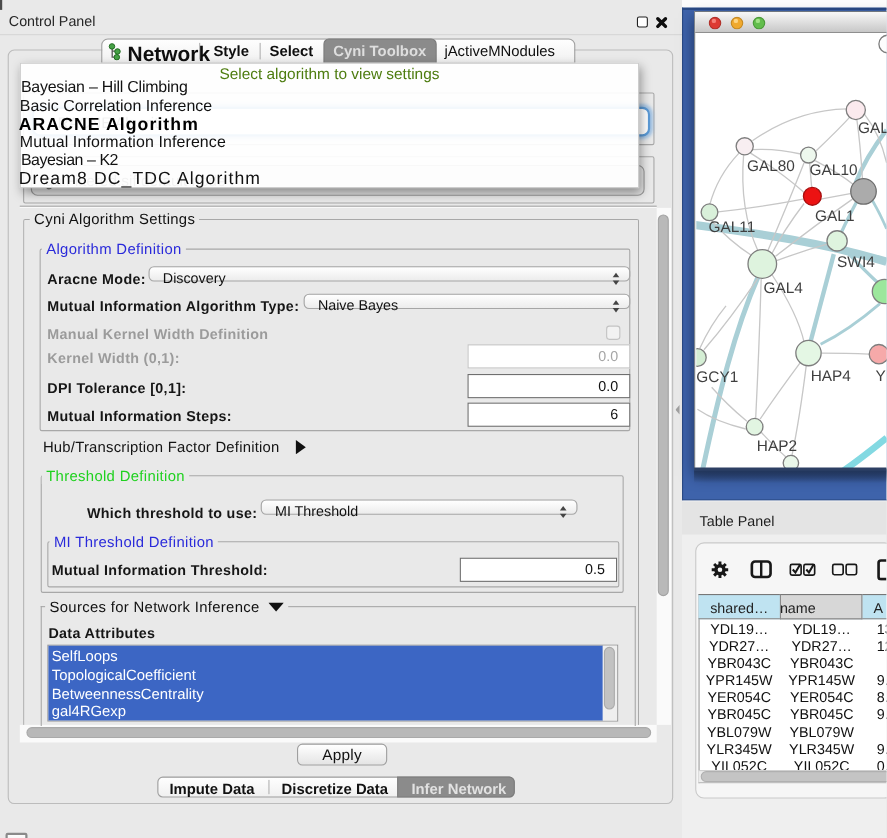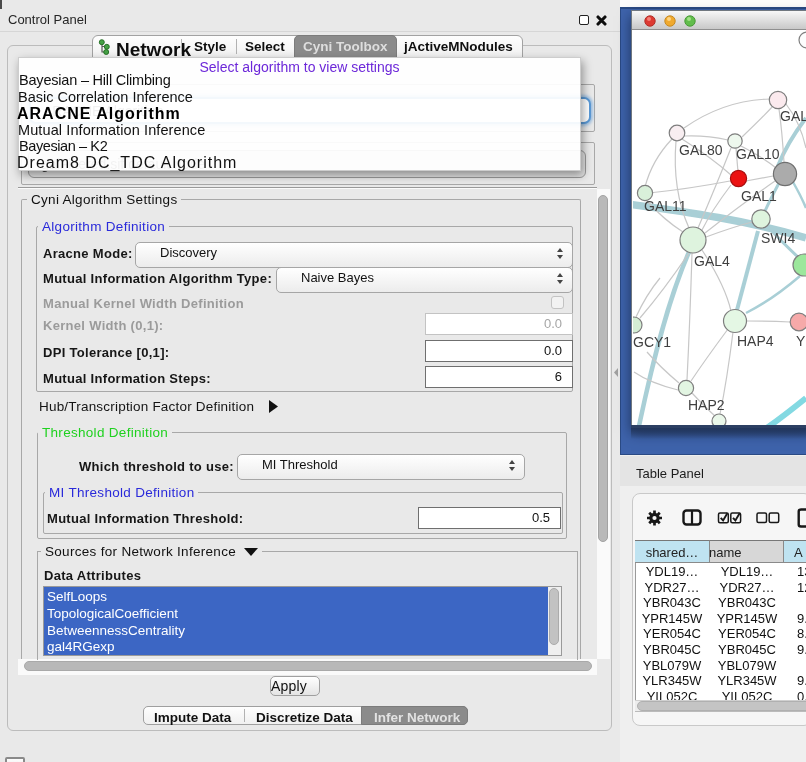--- a/index.html
+++ b/index.html
@@ -1,19 +1,19 @@
 <!DOCTYPE html>
 <html><head><meta charset="utf-8">
 <style>
 *{margin:0;padding:0;box-sizing:border-box}
 html,body{width:806px;height:762px;background:#e9e9e9;font-family:"Liberation Sans",sans-serif;overflow:hidden;position:relative}
 .abs{position:absolute}
 .lbl{position:absolute;font-size:13px;font-weight:bold;color:#161616;white-space:nowrap;letter-spacing:0.3px}
 .dis{color:#9b9b9b}
-.combo{position:absolute;height:26px;border:1px solid #a6a6a6;border-radius:5px;background:linear-gradient(#ffffff,#ececec);font-size:13px;line-height:20px;color:#111;padding-left:24px}
+.combo{position:absolute;height:14px;border:1px solid #a6a6a6;border-radius:5px;background:linear-gradient(#ffffff,#ececec);font-size:13px;line-height:20px;color:#111;padding-left:12px}
 .car{position:absolute;right:7px;top:4px;width:8px;height:13px}
 .car i{position:absolute;left:0;width:0;height:0;border-left:3.5px solid transparent;border-right:3.5px solid transparent}
 .car i.u{top:1px;border-bottom:4.5px solid #444}
 .car i.d{bottom:1px;border-top:4.5px solid #444}
 .field{position:absolute;height:22px;border:1px solid #989898;background:#fff;font-size:13px;line-height:20px;text-align:right;padding-right:10px;color:#111}
 .grp{position:absolute;border:1px solid #a8a8a8;border-radius:2px}
 .gtitle{position:absolute;background:#e9e9e9;padding:0 4px;font-size:13.5px;font-weight:normal;white-space:nowrap;line-height:14px;color:#111;letter-spacing:0.3px}
 .sep{position:absolute;width:1px;background:#b2b2b2}
 </style></head>
 <body>
@@ -41,21 +41,21 @@
       <circle cx="9.8" cy="8.8" r="2.5" fill="#46a146" stroke="#1f6b1f" stroke-width="0.9"></circle>
       <circle cx="9.2" cy="14" r="2.5" fill="#46a146" stroke="#1f6b1f" stroke-width="0.9"></circle>
     </svg>
   <div class="abs" style="left:116px;top:38.5px;font-size:19px;font-weight:bold;color:#0e0e0e">Network</div>
   <div class="sep" style="left:181px;top:39px;height:15px"></div>
   <div class="abs" style="left:194px;top:38.5px;font-size:13.5px;font-weight:bold;color:#0e0e0e">Style</div>
   <div class="sep" style="left:236px;top:39px;height:15px"></div>
   <div class="abs" style="left:245px;top:38.5px;font-size:13.5px;font-weight:bold;color:#0e0e0e">Select</div>
   <div class="abs" style="left:294px;top:35px;width:103px;height:23px;background:#8b8b8b;border:1px solid #7c7c7c;border-radius:5px 5px 0 0"></div>
   <div class="abs" style="left:303px;top:38.5px;font-size:13.5px;font-weight:bold;color:#dedede">Cyni Toolbox</div>
-  <div class="abs" style="left:404px;top:38.5px;font-size:13.5px;font-weight:bold;color:#0e0e0e">jActiveMNodules</div>
+  <div class="abs" style="left:404px;top:38.5px;font-size:13.5px;font-weight:normal;color:#0e0e0e">jActiveMNodules</div>
 
   <div class="abs" style="left:18px;top:187px;width:579px;height:1px;background:#9a9a9a"></div>
   <div class="abs" style="left:18px;top:188px;width:579px;height:1px;background:#fbfbfb"></div>
   <div class="abs" style="left:597px;top:189px;width:13px;height:470px;background:#fafafa"></div>
   <div class="abs" style="left:598px;top:195px;width:10px;height:347px;background:#b9b9b9;border:1px solid #a3a3a3;border-radius:5px"></div>
   <div class="abs" style="left:18px;top:659px;width:579px;height:16px;background:#fafafa"></div>
   <div class="abs" style="left:24px;top:661px;width:568px;height:10px;background:#b8b8b8;border:1px solid #a9a9a9;border-radius:5px"></div>
 
   <div class="abs" style="left:21px;top:199px;width:560px;height:460px;border:1px solid #a8a8a8;border-bottom:none;border-radius:2px 2px 0 0"></div>
   <div class="gtitle" style="left:27px;top:193px">Cyni Algorithm Settings</div>
@@ -109,29 +109,29 @@
   <div class="abs" style="left:44px;top:587px;width:504px;height:68px;background:#3c66c4;color:#fff;font-size:13.5px">
     <div class="abs" style="left:3px;top:2px">SelfLoops</div>
     <div class="abs" style="left:3px;top:19px">TopologicalCoefficient</div>
     <div class="abs" style="left:3px;top:36px">BetweennessCentrality</div>
     <div class="abs" style="left:3px;top:52px">gal4RGexp</div>
   </div>
   <div class="abs" style="left:548px;top:587px;width:13px;height:68px;background:#efefef"></div>
   <div class="abs" style="left:549px;top:588px;width:10px;height:57px;background:#c2c2c2;border:1px solid #ababab;border-radius:5px"></div>
 
   <div class="abs" style="left:18px;top:57px;width:563px;height:114px;background:rgba(255,255,255,.93);border:1px solid #cdcdcd;box-shadow:2px 4px 9px rgba(0,0,0,.38)"></div>
-  <div class="abs" style="left:18px;top:59px;width:563px;text-align:center;font-size:14px;color:#6d28d9">Select algorithm to view settings</div>
+  <div class="abs" style="left:18px;top:59px;width:563px;text-align:center;font-size:14px;color:#4d7c0f">Select algorithm to view settings</div>
   <div class="abs" style="left:19px;top:72px;font-size:14.5px;letter-spacing:-0.2px;color:#111">Bayesian – Hill Climbing</div>
   <div class="abs" style="left:18px;top:88.5px;font-size:14.5px;color:#111">Basic Correlation Inference</div>
   <div class="abs" style="left:17px;top:104.5px;font-size:16px;letter-spacing:1px;font-weight:bold;color:#000">ARACNE Algorithm</div>
   <div class="abs" style="left:18px;top:121.5px;font-size:14.5px;letter-spacing:0.1px;color:#111">Mutual Information Inference</div>
   <div class="abs" style="left:19px;top:138px;font-size:14.5px;letter-spacing:-0.4px;color:#111">Bayesian – K2</div>
   <div class="abs" style="left:17px;top:153.5px;font-size:16px;letter-spacing:1px;color:#111">Dream8 DC_TDC Algorithm</div>
 
-  <div class="abs" style="left:270px;top:676px;width:50px;height:20px;border:1px solid #9f9f9f;border-radius:5px;background:linear-gradient(#ffffff,#e4e4e4);text-align:left;font-size:14px;letter-spacing:0.2px;line-height:19px;color:#111">Apply</div>
+  <div class="abs" style="left:270px;top:676px;width:82px;height:20px;border:1px solid #9f9f9f;border-radius:5px;background:linear-gradient(#ffffff,#e4e4e4);text-align:center;font-size:14px;letter-spacing:0.2px;line-height:19px;color:#111">Apply</div>
 
   <div class="abs" style="left:143px;top:706px;width:325px;height:19px;background:linear-gradient(#fefefe,#f0f0f0);border:1px solid #9f9f9f;border-radius:5px"></div>
   <div class="abs" style="left:154px;top:710px;font-size:13.5px;font-weight:bold;color:#111">Impute Data</div>
   <div class="sep" style="left:244px;top:709px;height:13px"></div>
   <div class="abs" style="left:256px;top:710px;font-size:13.5px;font-weight:bold;color:#111">Discretize Data</div>
   <div class="abs" style="left:361px;top:706px;width:107px;height:19px;background:#8b8b8b;border:1px solid #7c7c7c;border-radius:0 5px 5px 0"></div>
   <div class="abs" style="left:374px;top:710px;font-size:13.5px;font-weight:bold;color:#e2e2e2">Infer Network</div>
 
   <div class="abs" style="left:5px;top:757px;width:20px;height:12px;border:2px solid #8a8a8a;border-radius:2px;background:linear-gradient(#fdfdfd,#ececec)"></div>
 

